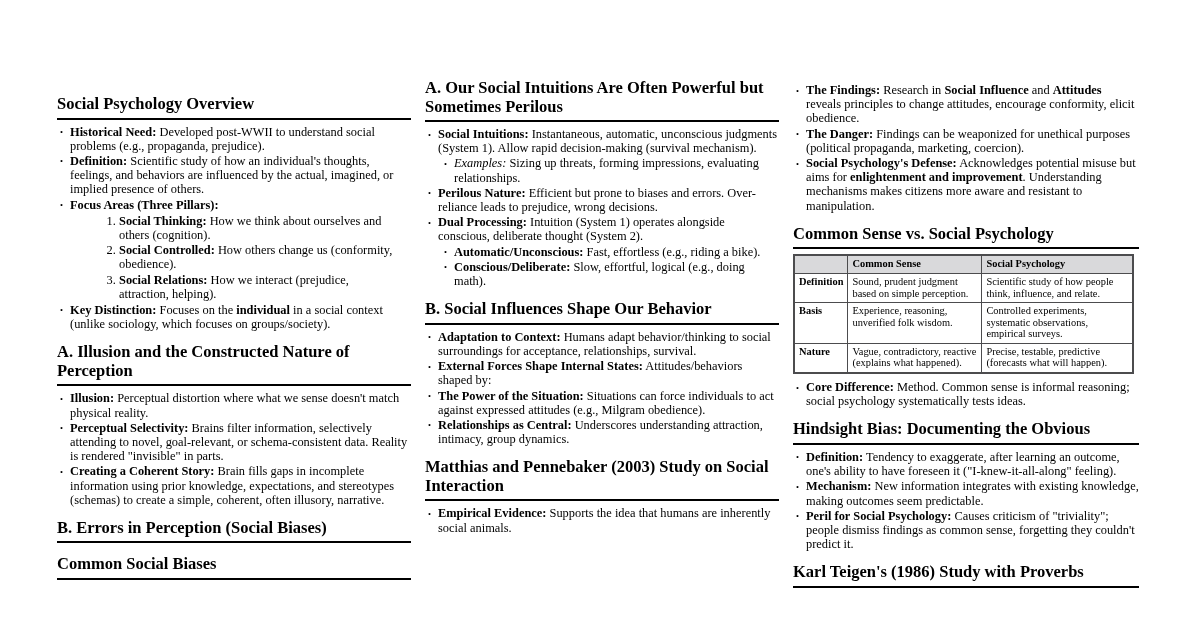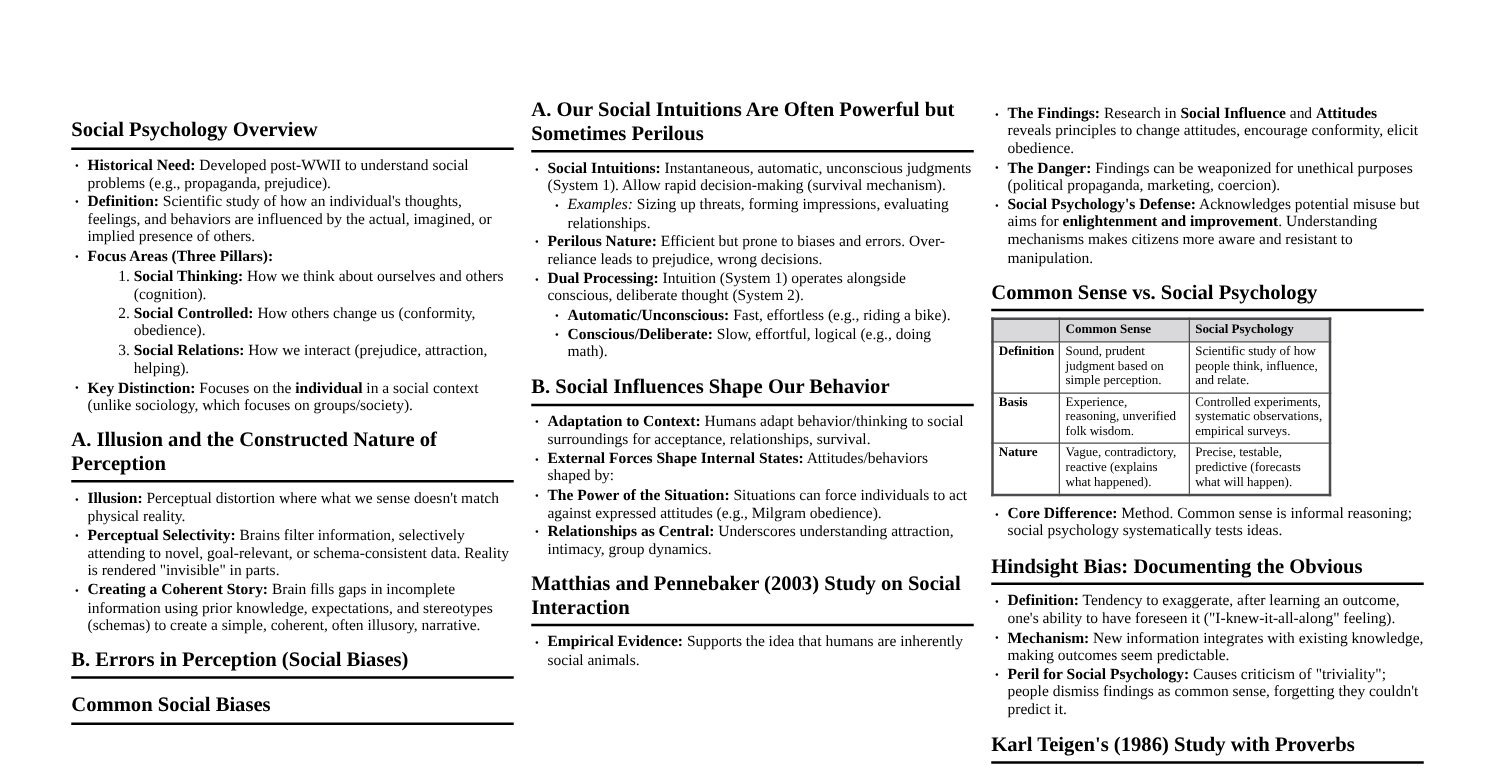--- a/index.html
+++ b/index.html
@@ -18,27 +18,27 @@
     font-size:16.5px;line-height:18.5px;font-weight:bold;
     margin:12px 0 5px;padding-bottom:4px;border-bottom:2px solid #000;
   }
   .col > h2:first-child{margin-top:0}
 
   ul{list-style:none;margin:1px 0 0 0;padding:0 0 0 13px}
   ul li{font-size:12.4px;line-height:14.2px;position:relative;margin:0 0 1px 0}
   ul li::before{content:"\2022";position:absolute;left:-10px;top:0.5px;font-size:8.5px}
   ul ul{margin:1px 0 1px 0;padding-left:16px}
   ol{list-style:decimal;margin:2px 0;padding:0 0 0 37px}
-  ol li{font-size:12.4px;line-height:14.2px;margin:1px 0}
+  ol li{font-size:12.4px;line-height:14.2px;margin:1px 12px}
   ol li::before{content:none}
   b{font-weight:bold}
   i{font-style:italic}
 
   table{
-    border-collapse:collapse;width:272px;margin:3px 0 6px 0;
+    border-collapse:collapse;width:341px;margin:3px 0 6px 0;
     font-size:10.4px;line-height:11.6px;
     border:2px solid #4c4c4e;
   }
   th,td{
     border:1px solid #4c4c4e;padding:2px 4px 3px 4px;
     vertical-align:top;text-align:left;font-weight:normal;
   }
   thead th{background:#d9d9db;font-weight:bold}
   .rowlabel{font-weight:bold}
 </style>

